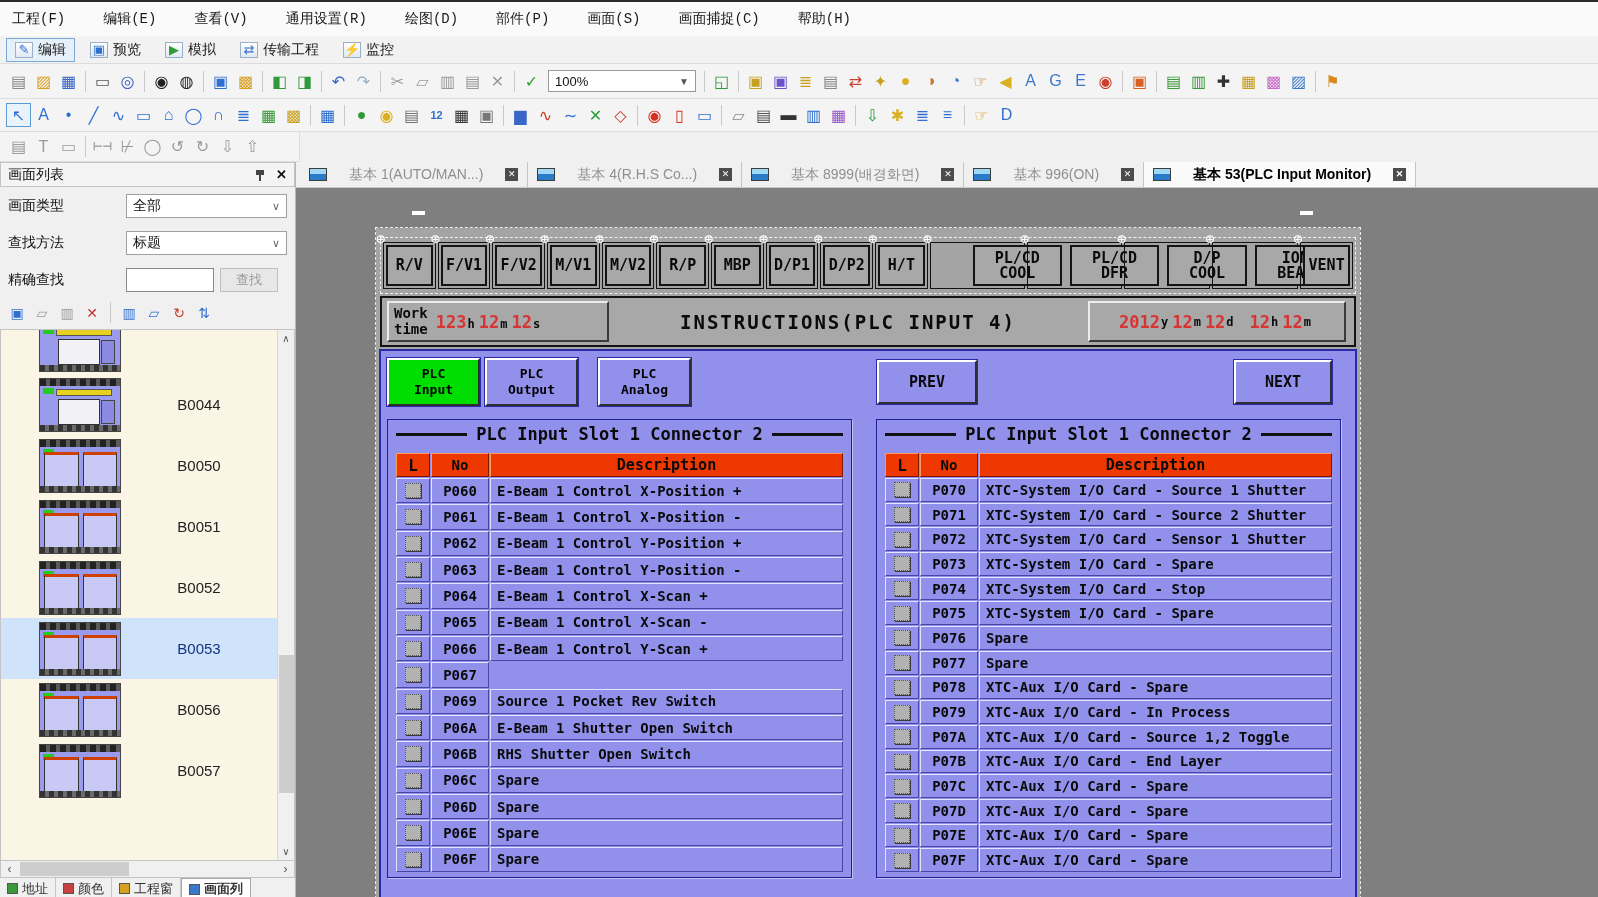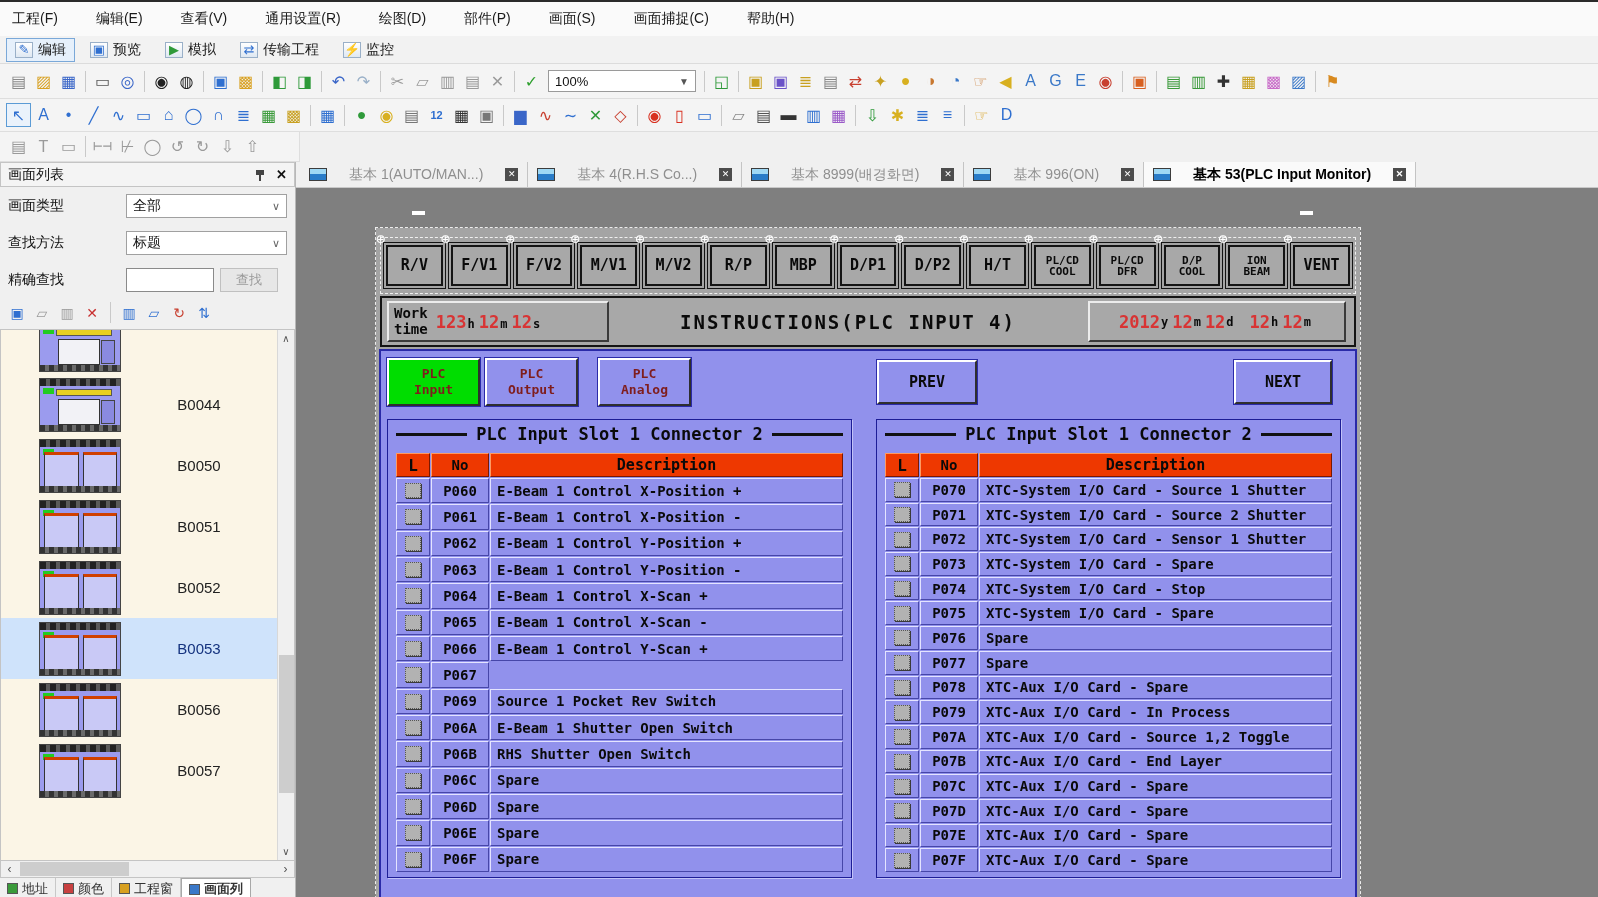--- a/index.html
+++ b/index.html
@@ -2,21 +2,21 @@
 <html><head>
 <meta charset="utf-8">
 <style>
   * { margin:0; padding:0; box-sizing:border-box; }
   html,body { width:1598px; height:897px; overflow:hidden; background:#f0f0f0;
               font-family:"Liberation Sans", sans-serif; }
   .app { position:relative; width:1598px; height:897px; background:#f0f0f0; border-top:2px solid #2a2a2a; }
 
   
   .menubar { height:34px; background:#fafafa; display:flex; align-items:center; padding-left:12px; gap:38px; font-size:14px; color:#1a1a1a; }
-  .menu-item { cursor:default; }
+  .menu-item { cursor:default;font-family:Liberation Mono, monospace; }
 
   
   .modebar { height:28px; background:#f2f2f2; display:flex; align-items:center; gap:6px; padding-left:6px; border-bottom:1px solid #dcdcdc; }
   .mode-btn { display:flex; align-items:center; gap:5px; height:24px; padding:0 8px; font-size:14px; color:#1a1a1a; border:1px solid transparent; }
   .mode-btn.active { border:1px solid #7aa8d8; background:#e6f0fb; }
   .micon { width:18px; height:16px; display:flex; align-items:center; justify-content:center; font-size:13px; background:linear-gradient(#ffffff,#dfe8f2); border:1px solid #9ab0c8; }
 
   
   .toolbar { display:flex; align-items:center; background:#f4f4f4; border-bottom:1px solid #dedede; padding-left:6px; }
   .tb-main { height:35px; }
@@ -87,34 +87,34 @@
   .tab-close { width:13px; height:13px; background:#4c4c4c; color:#fff; font-size:9px; line-height:13px; text-align:center; flex:none; }
 
   .canvas { flex:1; position:relative; background:#7f7f7f; overflow:hidden; }
   .dash { position:absolute; width:13px; height:4px; background:#fff; top:23px; }
 
   
   .hmi { position:absolute; left:80px; top:40px; width:984px; height:740px; background:#a4a4a4; outline:1px dashed #ededed; font-family:"DejaVu Sans Mono", monospace; }
   .btn-row { position:absolute; left:4px; top:9px; right:4px; height:57px; border:1px dashed #f0f0f0; display:flex; gap:2px; padding:4px 2px; }
   .hmi-btn-frame { flex:1; border:1px solid #141414; padding:2px; position:relative; }
   .hmi-btn { width:100%; height:100%; background:#a8a8a8; border:2px solid #141414; display:flex; flex-direction:column; align-items:center; justify-content:center; font-weight:bold; font-size:15px; color:#0a0a0a; line-height:1.0; }
-  .hmi-btn.two-line { font-size:11px; }
+  .hmi-btn.two-line { font-size:15px;margin-left:40px; }
   .anchor { position:absolute; left:-8px; top:-13px; color:#fff; font-size:15px; font-weight:normal; z-index:3; }
 
   .work-bar { position:absolute; left:4px; top:68px; right:4px; height:51px; background:#a8a8a8; border:2px solid #141414; }
   .wt-box { position:absolute; left:5px; top:3px; width:222px; height:41px; background:#a8a8a8; border:2px solid; border-color:#ececec #3a3a3a #3a3a3a #ececec; display:flex; align-items:center; padding:0 5px; }
   .wt-label { font-weight:bold; font-size:14px; line-height:1.1; white-space:pre-line; color:#0a0a0a; margin-right:8px; }
   .seg-num { color:#d83434; font-weight:bold; font-size:17px; }
   .seg-unit { color:#0a0a0a; font-weight:bold; font-size:12px; margin:0 4px 0 1px; }
   .seg-gap { margin-left:12px; }
   .scr-title { position:absolute; left:250px; right:290px; top:0; height:47px; display:flex; align-items:center; justify-content:center; font-weight:bold; font-size:19px; letter-spacing:2px; color:#0a0a0a; }
   .dt-box { position:absolute; right:8px; top:3px; width:258px; height:41px; background:#a8a8a8; border:2px solid; border-color:#ececec #3a3a3a #3a3a3a #ececec; display:flex; align-items:center; justify-content:center; }
 
   .panel { position:absolute; left:3px; right:3px; top:121px; bottom:0; background:#9191ec; border:2px solid #2a2aa8; }
-  .plc-btn { position:absolute; top:7px; width:93px; height:48px; background:#9191ec; border:2px solid; border-color:#ffffff #2e2e2e #2e2e2e #ffffff; outline:1px solid #2a2aa8; display:flex; flex-direction:column; align-items:center; justify-content:center; font-weight:bold; font-size:13px; line-height:1.2; color:#7f1d1d; }
+  .plc-btn { position:absolute; top:7px; width:93px; height:48px; background:#9191ec; border:2px solid; border-color:#ffffff #2e2e2e #2e2e2e #ffffff; outline:1px solid #2a2aa8; display:flex; flex-direction:column; align-items:center; justify-content:center; font-weight:bold; font-size:13px; line-height:1.2; color:#000000; }
   .plc-btn.active { background:#00dd00; }
   .nav2-btn { position:absolute; top:9px; height:44px; background:#9191ec; border:2px solid; border-color:#ffffff #2e2e2e #2e2e2e #ffffff; outline:1px solid #2a2aa8; display:flex; align-items:center; justify-content:center; font-weight:bold; font-size:15px; color:#0a0a0a; }
 
   .gbox { position:absolute; top:68px; height:459px; border:1px solid #1d1d96; box-shadow:1px 1px 0 #c2c2f8; }
   .gbox.left { left:6px; width:465px; }
   .gbox.right { left:495px; width:465px; }
   .gtitle { display:flex; align-items:center; gap:9px; height:28px; padding:0 8px; font-weight:bold; font-size:17px; color:#0a0a0a; }
   .gtitle:before, .gtitle:after { content:""; flex:1; border-top:3px solid #111; }
   .tbl { position:absolute; left:8px; right:8px; top:32px; bottom:5px; display:flex; flex-direction:column; }
   .trow { flex:1; display:flex; gap:1px; margin-top:1px; }

